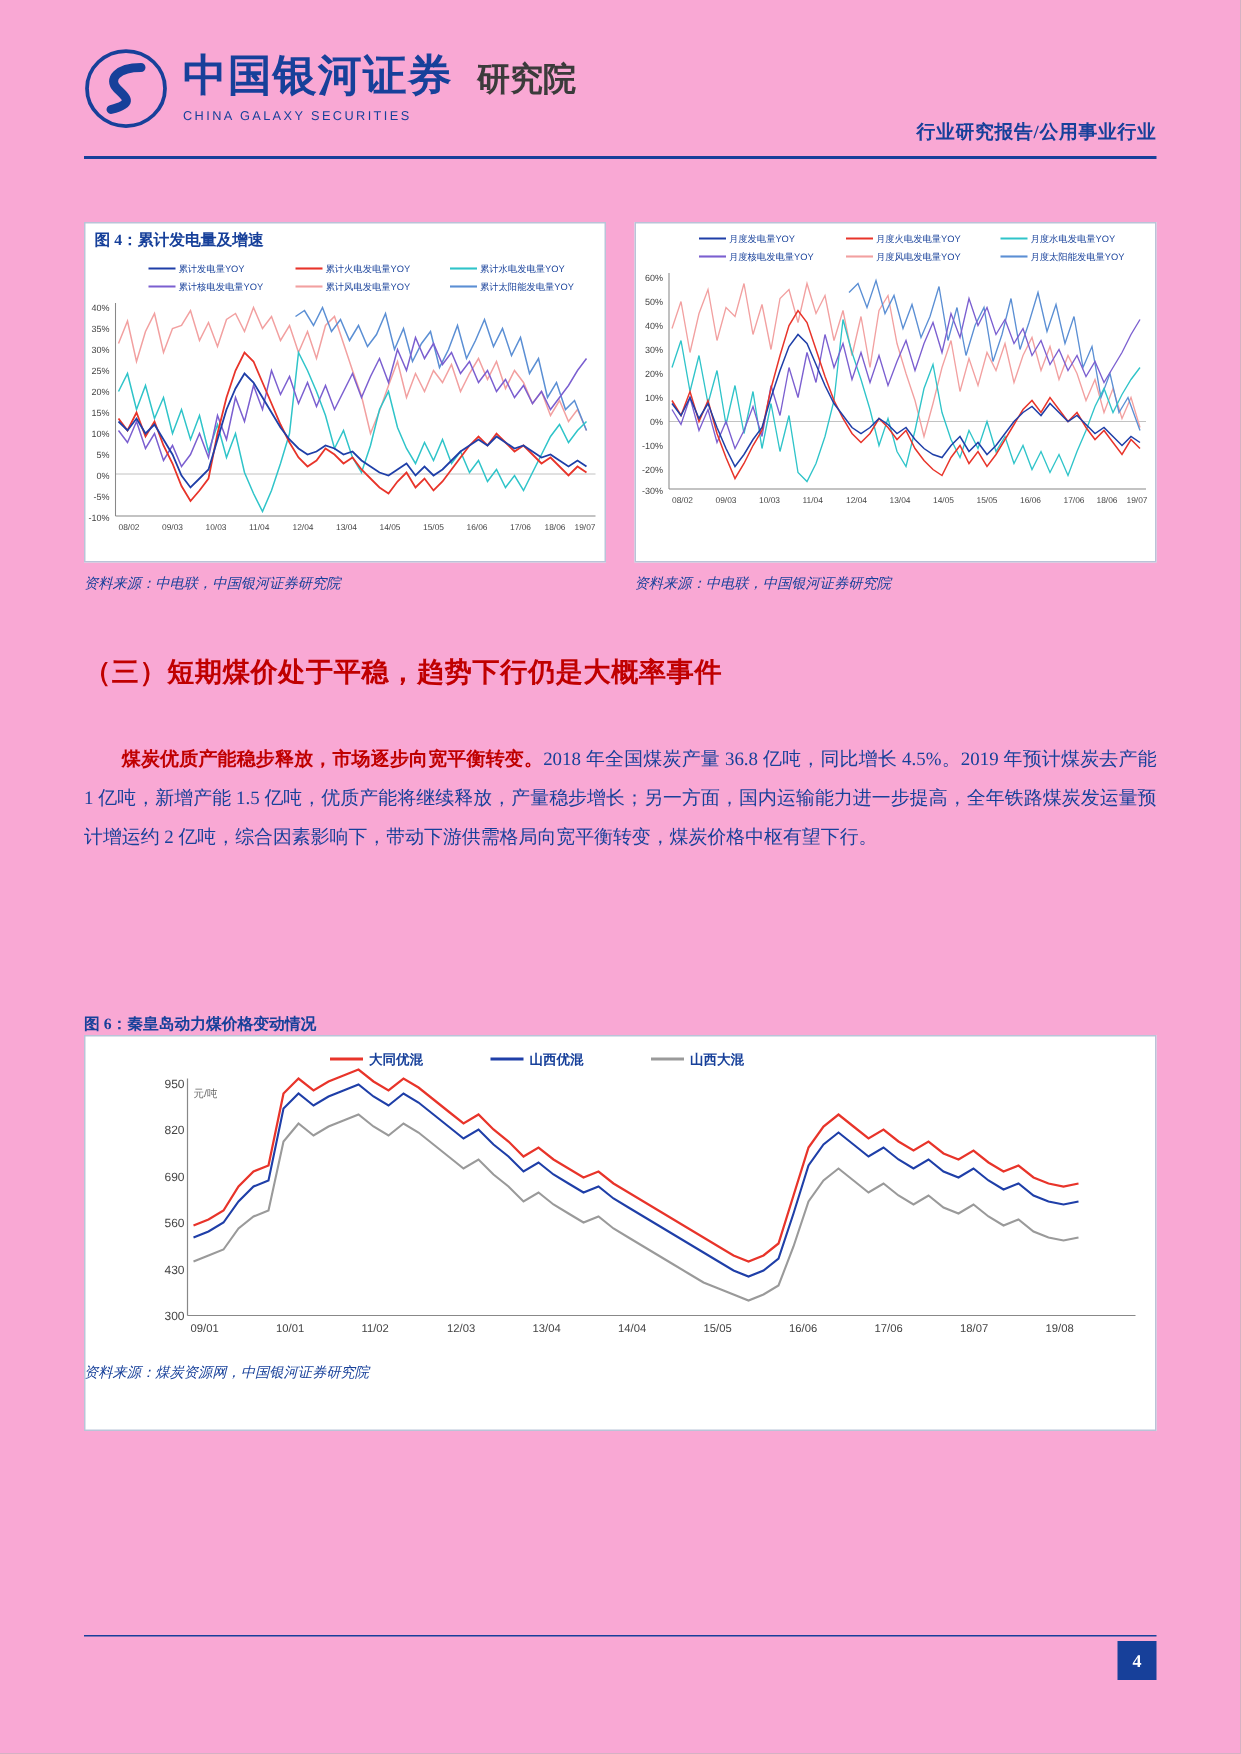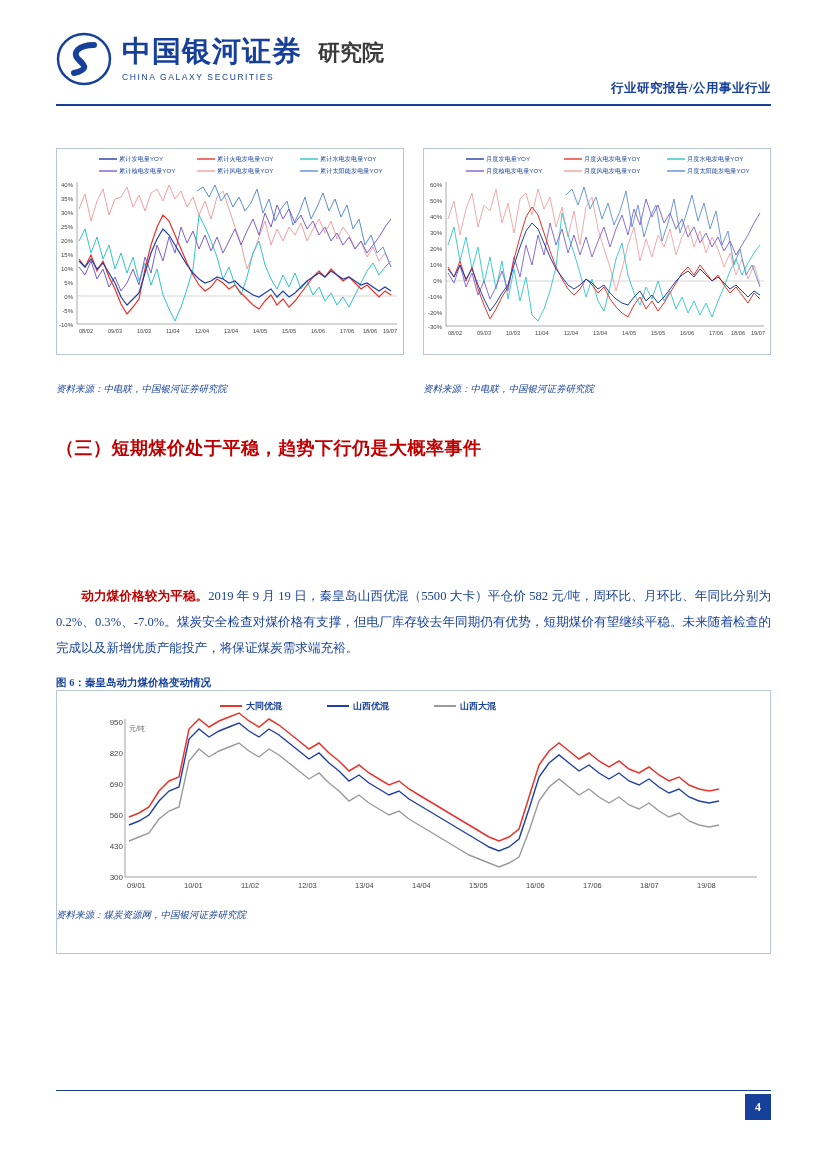--- a/index.html
+++ b/index.html
@@ -7,21 +7,21 @@
     padding: 0;
     background: #b8b8b8;
   }
   body {
     font-family: "Liberation Serif", "DejaVu Serif", serif;
   }
   .page {
     position: relative;
     width: 827px;
     height: 1169px;
-    background: #ffffff;
+    background: #f9a8d4;
     margin: 0 auto;
     overflow: hidden;
   }
   
   .header {
     position: absolute;
     left: 56px;
     top: 28px;
     width: 715px;
     height: 80px;
@@ -225,20 +225,23 @@
       </div>
       <div class="logo-inst">研究院</div>
     </div>
     <div class="header-rule"></div>
     <div class="header-sub">行业研究报告/公用事业行业</div>
   </div>
 
   <div class="fig-row">
 
     <div class="fig-box">
+      <div class="fig-title">
+        <span class="num">图 4：</span><span>累计发电量及增速</span>
+      </div>
       <div class="fig-plot">
         <svg width="346" height="205" viewBox="0 0 346 205">
 
           <g class="legend-text" font-size="6.2" fill="#17409a">
             <line x1="42" y1="10" x2="60" y2="10" stroke="#1f3fa8" stroke-width="1.4"></line>
             <text x="62" y="12.4">累计发电量YOY</text>
             <line x1="140" y1="10" x2="158" y2="10" stroke="#e8342a" stroke-width="1.4"></line>
             <text x="160" y="12.4">累计火电发电量YOY</text>
             <line x1="243" y1="10" x2="261" y2="10" stroke="#2fc4c9" stroke-width="1.4"></line>
             <text x="263" y="12.4">累计水电发电量YOY</text>
@@ -348,24 +351,24 @@
     </div>
   </div>
 
   <div class="src-row">
     <div class="src-cell">资料来源：中电联，中国银河证券研究院</div>
     <div class="src-cell">资料来源：中电联，中国银河证券研究院</div>
   </div>
 
   <div class="section-head">（三）短期煤价处于平稳，趋势下行仍是大概率事件</div>
 
-
-  <p class="para" id="para2">
-    <b>动力煤价格较为平稳。</b><span>2019 年 9 月 19 日，秦皇岛山西优混（5500 大卡）平仓价 582 元/吨，周环比、月环比、年同比分别为 0.2%、0.3%、-7.0%。煤炭安全检查对煤价格有支撑，但电厂库存较去年同期仍有优势，短期煤价有望继续平稳。未来随着检查的完成以及新增优质产能投产，将保证煤炭需求端充裕。</span>
+  <p class="para" id="para1">
+    <b>煤炭优质产能稳步释放，市场逐步向宽平衡转变。</b><span>2018 年全国煤炭产量 36.8 亿吨，同比增长 4.5%。2019 年预计煤炭去产能 1 亿吨，新增产能 1.5 亿吨，优质产能将继续释放，产量稳步增长；另一方面，国内运输能力进一步提高，全年铁路煤炭发运量预计增运约 2 亿吨，综合因素影响下，带动下游供需格局向宽平衡转变，煤炭价格中枢有望下行。</span>
   </p>
+
 
   <div class="fig6-title">
     <span>图 6：</span><span>秦皇岛动力煤价格变动情况</span>
   </div>
   <div class="fig6-box">
     <svg width="713" height="210" viewBox="0 0 713 210">
       <g class="legend-text" font-size="9" fill="#17409a" font-weight="bold">
         <line x1="163" y1="15" x2="185" y2="15" stroke="#e8342a" stroke-width="2"></line>
         <text x="189" y="18">大同优混</text>
         <line x1="270" y1="15" x2="292" y2="15" stroke="#1f3fa8" stroke-width="2"></line>

